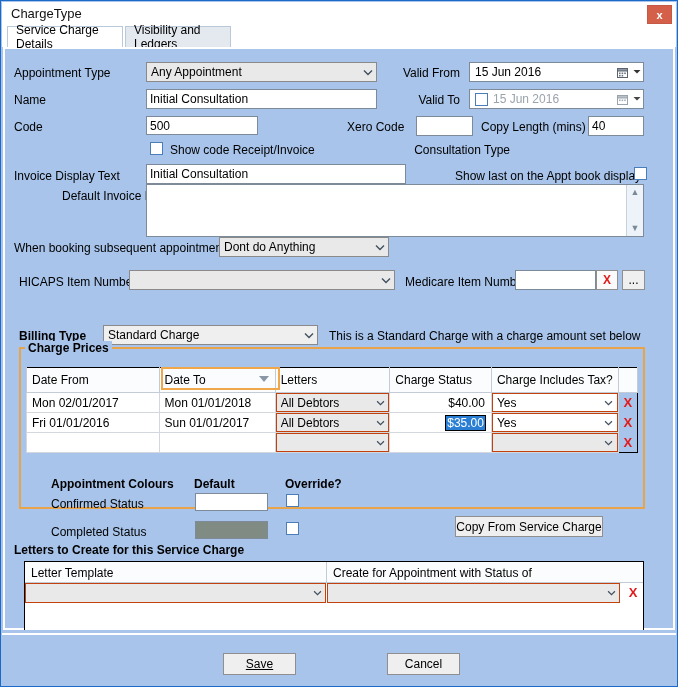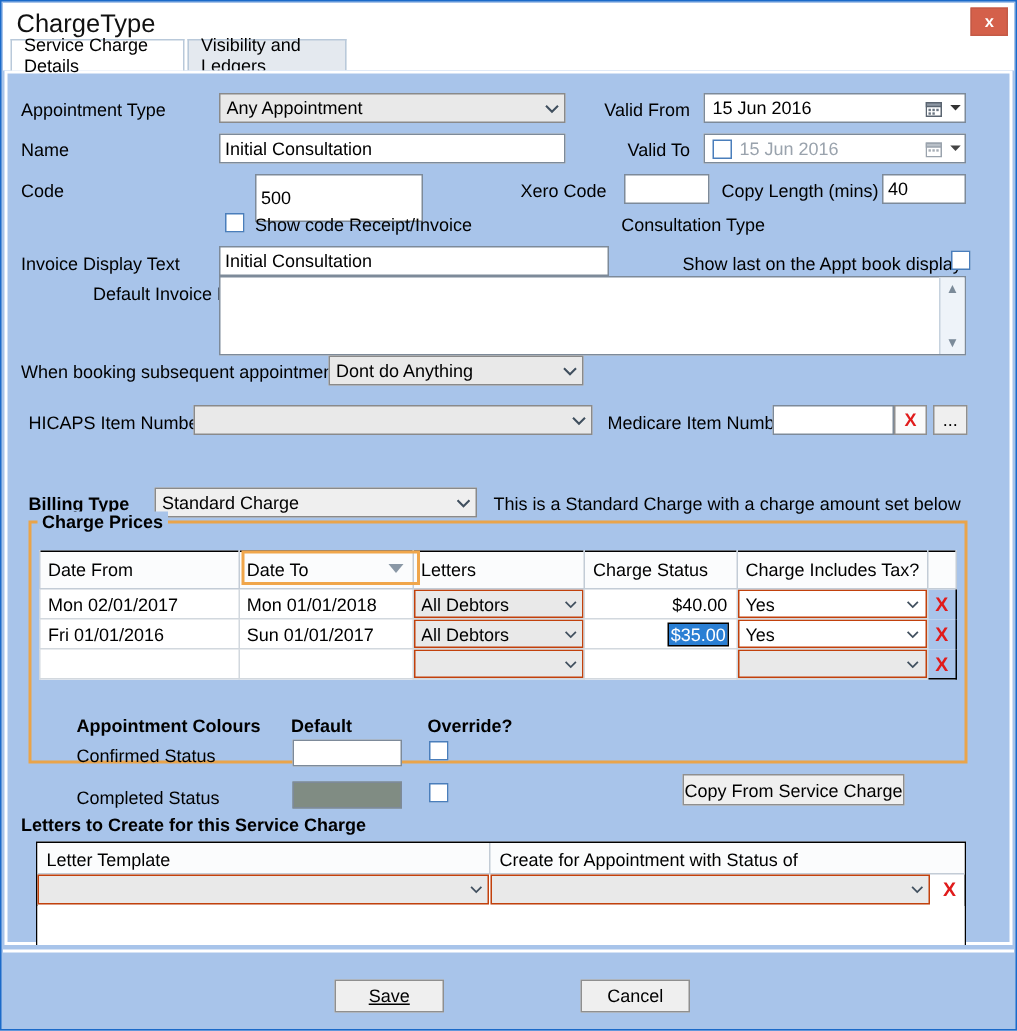--- a/index.html
+++ b/index.html
@@ -14,21 +14,21 @@
     background:#a8c4ea;
     border:1px solid #1b6ac9;
     box-sizing:border-box;
   }
   
   .titlebar{
     position:absolute;left:1px;top:1px;right:1px;height:24px;
     background:#ffffff;
   }
   .title-text{
-    position:absolute;left:9px;top:4px;font-size:17px;color:#111;
+    position:absolute;left:9px;top:4px;font-size:13px;color:#111;
   }
   .close-btn{
     position:absolute;right:4px;top:3px;width:25px;height:19px;
     background:#d4604a;border:1px solid #c45a46;box-sizing:border-box;
     color:#fff;font-size:11px;font-weight:bold;
     display:flex;align-items:center;justify-content:center;cursor:pointer;
   }
   
   .tabstrip{
     position:absolute;left:1px;top:25px;right:1px;height:21px;
@@ -232,21 +232,21 @@
         </svg>
       </span>
       <span class="dd">
         <svg width="8" height="6" viewBox="0 0 8 6">
               <path d="M0.5 1 L4 4.6 L7.5 1" fill="#444"></path>
             </svg>
       </span>
     </div>
 
     <div class="lbl" style="left:9px;top:71px;">Code</div>
-    <input class="txt" style="left: 141px; top: 67px; width: 112px; height: 32px; margin-left: 24px;" value="500">
+    <input class="txt" style="left: 141px; top: 67px; width: 112px; height: 19px;" value="500">
 
     <div class="lbl" style="left:342px;top:71px;">Xero Code</div>
     <input class="txt" style="left: 411px; top: 67px; width: 57px; height: 20px;" value="">
 
     <div class="lbl" style="left:476px;top:71px;">Copy Length (mins)</div>
     <input class="txt" style="left: 583px; top: 67px; width: 56px; height: 20px;" value="40">
 
     <div class="cb" style="left:145px;top:93px;"></div>
     <div class="lbl" style="left:165px;top:94px;">Show code Receipt/Invoice</div>
 

